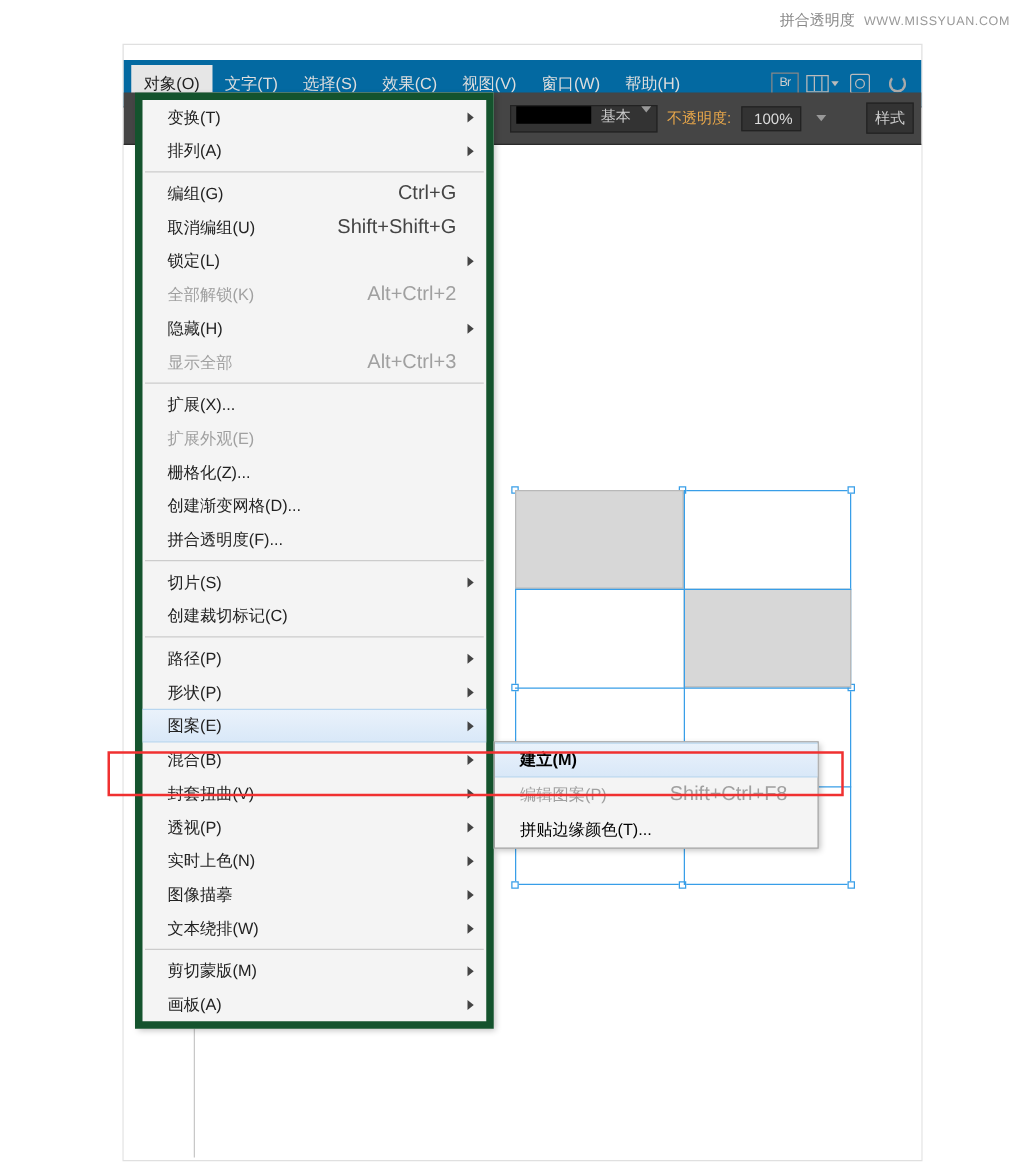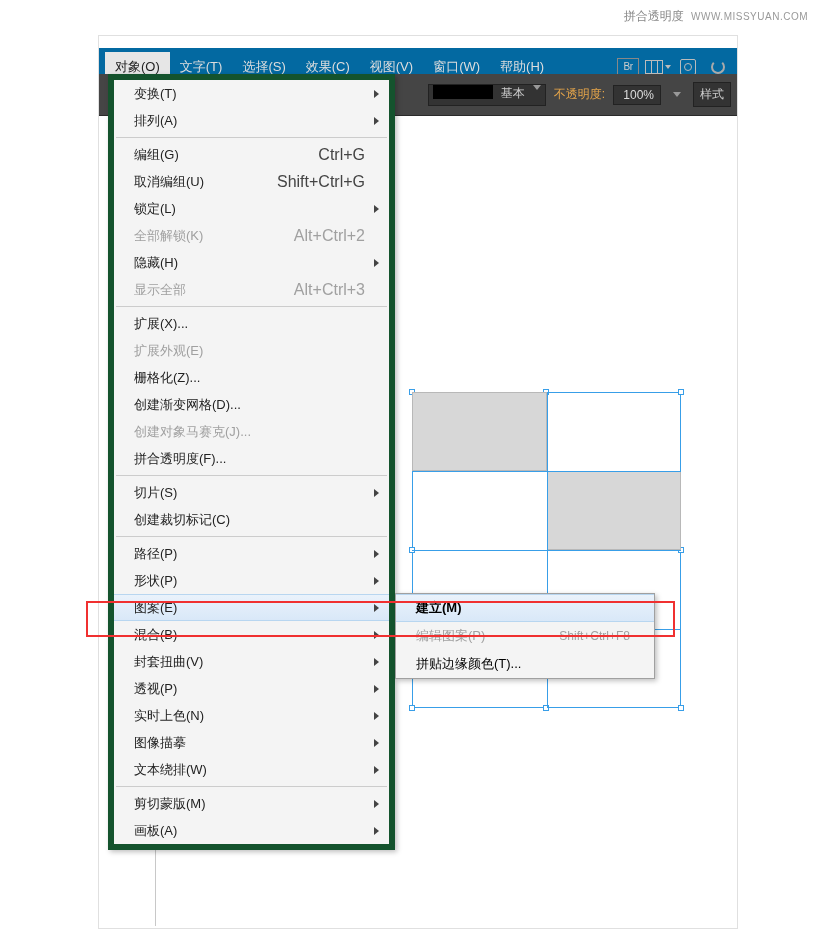--- a/index.html
+++ b/index.html
@@ -21,37 +21,37 @@
 .menubar .refresh { width:14px; height:14px; border:2px solid #aaa; border-radius:50%; border-top-color:transparent; }
 .optionsbar { position:absolute; top:38px; left:0; right:0; height:42px; background:#454545; border-bottom:1px solid #2a2a2a; display:flex; align-items:center; justify-content:flex-end; padding:0 6px; gap:8px; }
 .optionsbar .ctl { display:flex; align-items:center; gap:2px; }
 .optionsbar .drop { background:#333; border:1px solid #222; height:22px; display:flex; align-items:flex-start; }
 .optionsbar .drop .swatch { width:60px; height:14px; background:#000; margin:0 4px; }
 .optionsbar .drop .lab { color:#ccc; font-size:12px; padding:0 4px; }
 .optionsbar .drop .dtri { width:0;height:0;border-left:4px solid transparent;border-right:4px solid transparent;border-top:5px solid #999;margin:0 4px; }
 .optionsbar .olab { color:#e8a74a; font-size:12px;}
 .optionsbar .numfield { background:#333; border:1px solid #222; color:#ddd; font-size:12px; padding:2px 6px; width:48px; text-align:right; }
 .optionsbar .tri2 { width:0;height:0;border-left:4px solid transparent;border-right:4px solid transparent;border-top:5px solid #999;margin:0 4px; }
-.optionsbar .stylebtn { background:#333; color:#ccc; font-size:12px; padding:3px 6px; border:1px solid #222; }
+.optionsbar .stylebtn { background:#333; color:#ccc; font-size:12px; padding:3px 6px; border:1px solid #222;margin-left:20px; }
 .canvas { position:absolute; top:80px; left:0; right:0; bottom:0; background:#fff; }
 .canvas .artboard-edge { position:absolute; top:-2px; left:56px; width:1px; height:100%; background:#c8c8c8; }
 .selection-box { position:absolute; border:1px solid #389ee8; }
 .selection-handle { position:absolute; width:6px; height:6px; border:1px solid #389ee8; background:#fff; }
 .gray-cell { position:absolute; background:#d7d7d7; border:1px solid #b8b8b8; }
 .dropdown { position:absolute; background:#f4f4f4; border:6px solid #14532d; box-shadow:2px 2px 5px rgba(0,0,0,.25); font-size:13px; color:#222; }
 .dropdown .ditem { display:flex; align-items:center; height:27px; padding:0 24px 0 20px; cursor:default; position:relative; white-space:nowrap; }
 .dropdown .ditem .shortlab { margin-left:auto; font-size:16px; color:#444;text-align:right; }
 .dropdown .ditem.disabled { color:#a0a0a0; }
 .dropdown .ditem.disabled .shortlab { color:#a0a0a0; }
 .dropdown .ditem.arrow::after { content:""; position:absolute; right:10px; top:50%; transform:translateY(-50%); width:0; height:0; border-top:4px solid transparent; border-bottom:4px solid transparent; border-left:5px solid #444; }
 .dropdown .ditem.highlight { background:linear-gradient(#eaf2fb,#d9e8f8); border-top:1px solid #b8d6f0; border-bottom:1px solid #b8d6f0; height:27px; }
 .dropdown .sep { height:1px; background:#ccc; margin:3px 2px; }
 .submenu { position:absolute; background:#f4f4f4; border:1px solid #a0a0a0; box-shadow:2px 2px 5px rgba(0,0,0,.25); font-size:13px; }
 .submenu .ditem { display:flex; align-items:center; height:28px; padding:0 24px 0 20px; white-space:nowrap; }
-.submenu .ditem .shortlab { margin-left:auto; font-size:12px; color:#444; padding-left:28px; }
+.submenu .ditem .shortlab { margin-left:auto; font-size:16px; color:#444; padding-left:28px; }
 .submenu .ditem.highlight { background:linear-gradient(#eaf2fb,#d9e8f8); border-top:1px solid #b8d6f0; border-bottom:1px solid #b8d6f0;font-weight:bold; }
 .submenu .ditem.disabled { color:#a0a0a0; }
 .submenu .ditem.disabled .shortlab { color:#a0a0a0; }
 .red-box { position:absolute; border:2px solid #f03030; pointer-events:none; }
 </style>
 </head>
 <body>
 
 <div class="watermark">
   <span class="cn">拼合透明度</span>
@@ -128,21 +128,21 @@
       <div class="ditem arrow">
         <span>排列(A)</span>
       </div>
       <div class="sep"></div>
       <div class="ditem">
         <span>编组(G)</span>
         <span class="shortlab">Ctrl+G</span>
       </div>
       <div class="ditem">
         <span>取消编组(U)</span>
-        <span class="shortlab">Shift+Ctrl+G</span>
+        <span class="shortlab">Shift+Shift+G</span>
       </div>
       <div class="ditem arrow">
         <span>锁定(L)</span>
       </div>
       <div class="ditem disabled">
         <span>全部解锁(K)</span>
         <span class="shortlab">Alt+Ctrl+2</span>
       </div>
       <div class="ditem arrow">
         <span>隐藏(H)</span>
@@ -156,23 +156,20 @@
         <span>扩展(X)...</span>
       </div>
       <div class="ditem disabled">
         <span>扩展外观(E)</span>
       </div>
       <div class="ditem">
         <span>栅格化(Z)...</span>
       </div>
       <div class="ditem">
         <span>创建渐变网格(D)...</span>
-      </div>
-      <div class="ditem disabled">
-        <span>创建对象马赛克(J)...</span>
       </div>
       <div class="ditem">
         <span>拼合透明度(F)...</span>
       </div>
       <div class="sep"></div>
       <div class="ditem arrow">
         <span>切片(S)</span>
       </div>
       <div class="ditem">
         <span>创建裁切标记(C)</span>

